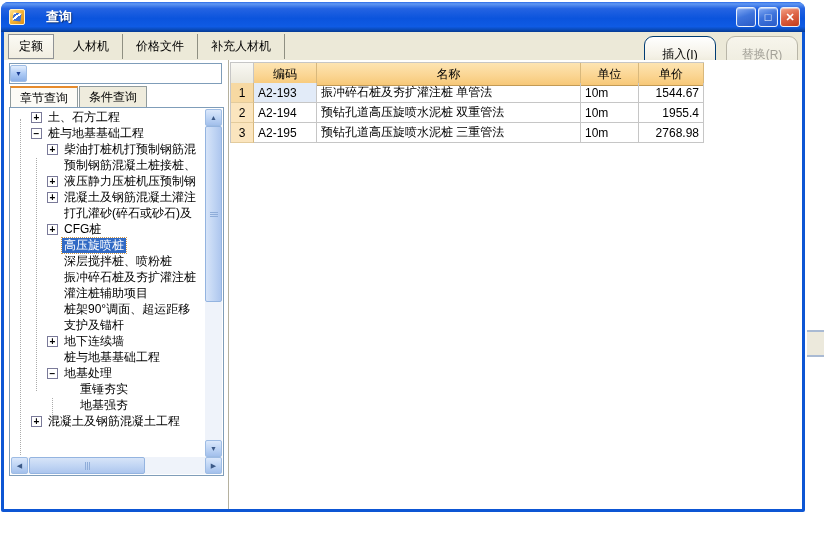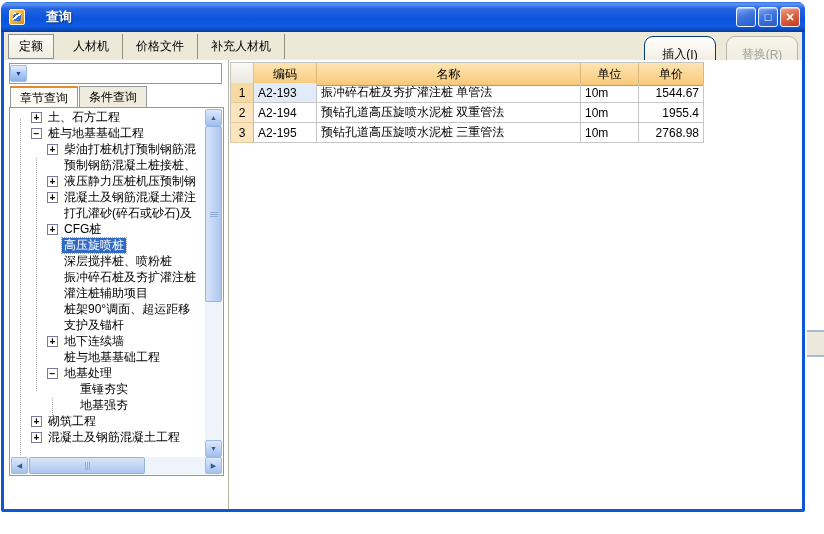--- a/index.html
+++ b/index.html
@@ -279,24 +279,20 @@
               <div class="trow L3">
                   <span class="exp leaf"></span>
                   <span class="tlbl">重锤夯实</span>
                 </div>
               <div class="trow L3">
                   <span class="exp leaf"></span>
                   <span class="tlbl">地基强夯</span>
                 </div>
               <div class="trow L1">
                   <span class="exp plus"></span>
-                  <span class="tlbl">砌筑工程</span>
-                </div>
-              <div class="trow L1">
-                  <span class="exp plus"></span>
                   <span class="tlbl">混凝土及钢筋混凝土工程</span>
                 </div>
             </div>
 
             <div class="vscroll">
               <div class="sbtn up">▲</div>
               <div class="vthumb">
                   <span class="grip-h"></span>
                 </div>
               <div class="sbtn down">▼</div>

